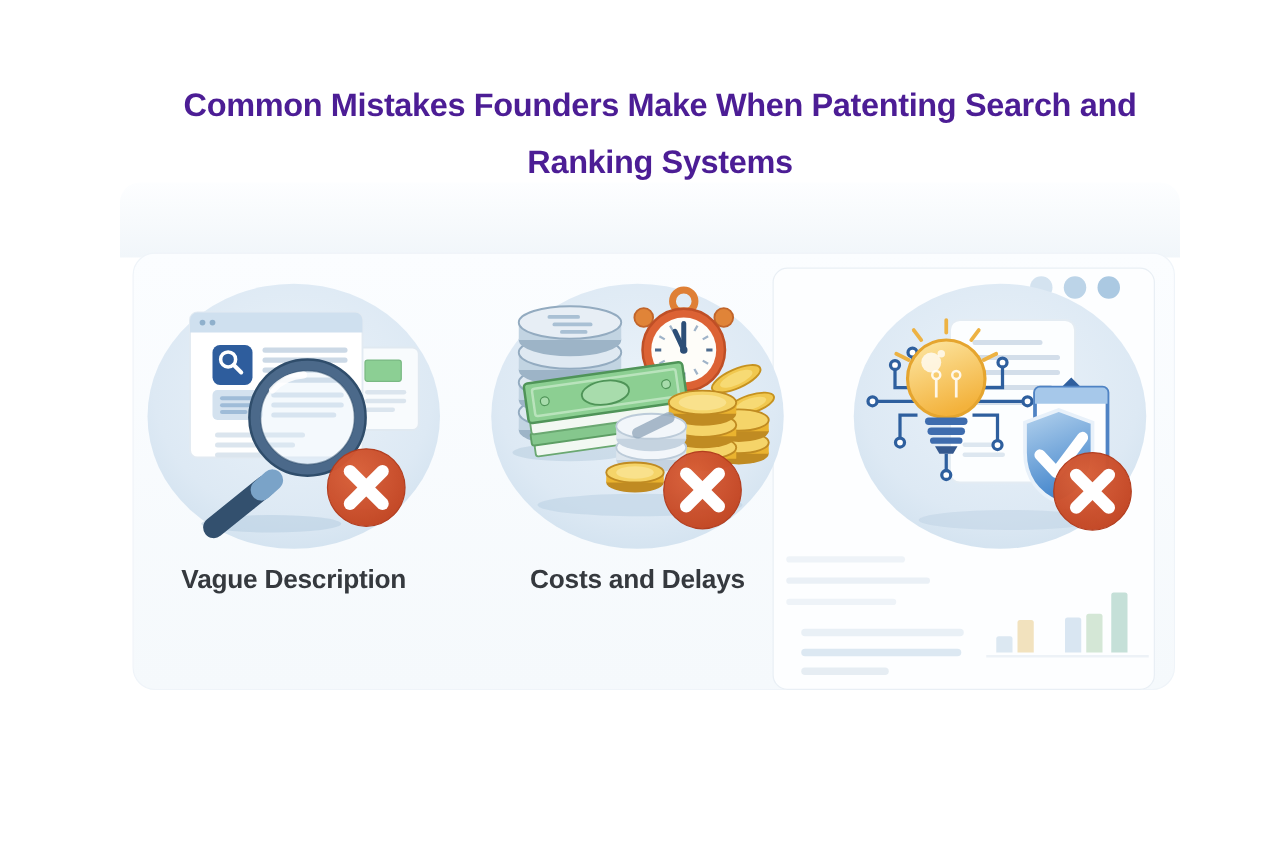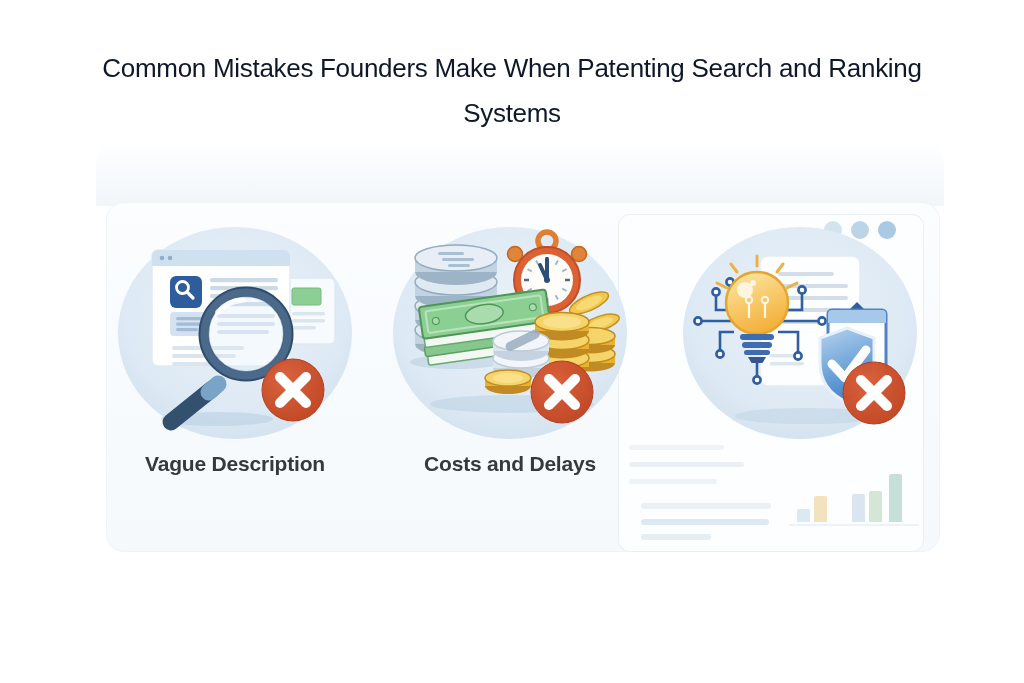--- a/index.html
+++ b/index.html
@@ -13,23 +13,23 @@
   .browser-card{position:absolute;left:618px;top:214px;width:304px;height:336px;
                 background:#fdfeff;border:1.5px solid #e9eff5;border-radius:12px;}
   .dots{position:absolute;left:205px;top:6px;display:flex;gap:9px;}
   .dot{width:18px;height:18px;border-radius:50%;display:block;}
   .ph-line{position:absolute;border-radius:3px;}
   .chart{position:absolute;left:178px;top:247px;width:132px;height:60px;
          display:flex;align-items:flex-end;}
   .bar{display:block;width:13px;border-radius:2px 2px 0 0;}
   .chart-base{position:absolute;left:170px;top:309px;width:130px;height:2px;background:#edf2f7;}
   
-  .title{position:absolute;left:92px;top:46px;width:840px;margin:0;
-         font-size:26px;line-height:1.72;font-weight:normal;letter-spacing:-0.3px;
-         color:#0f172a;text-align:center;}
+  .title{position:absolute;left:92px;top:46px;width:840px;margin:16px;
+         font-size:26px;line-height:1.72;font-weight:bold;letter-spacing:-0.3px;
+         color:#4c1d95;text-align:center;}
   
   .item{position:absolute;top:226px;width:236px;}
   .item-1{left:117px;} .item-2{left:392px;} .item-3{left:682px;}
   .icon-wrap{width:236px;height:218px;}
   .label{margin-top:8px;font-size:21px;font-weight:bold;letter-spacing:-0.2px;
          color:#35393e;text-align:center;}
 </style>
 </head>
 <body>
 

